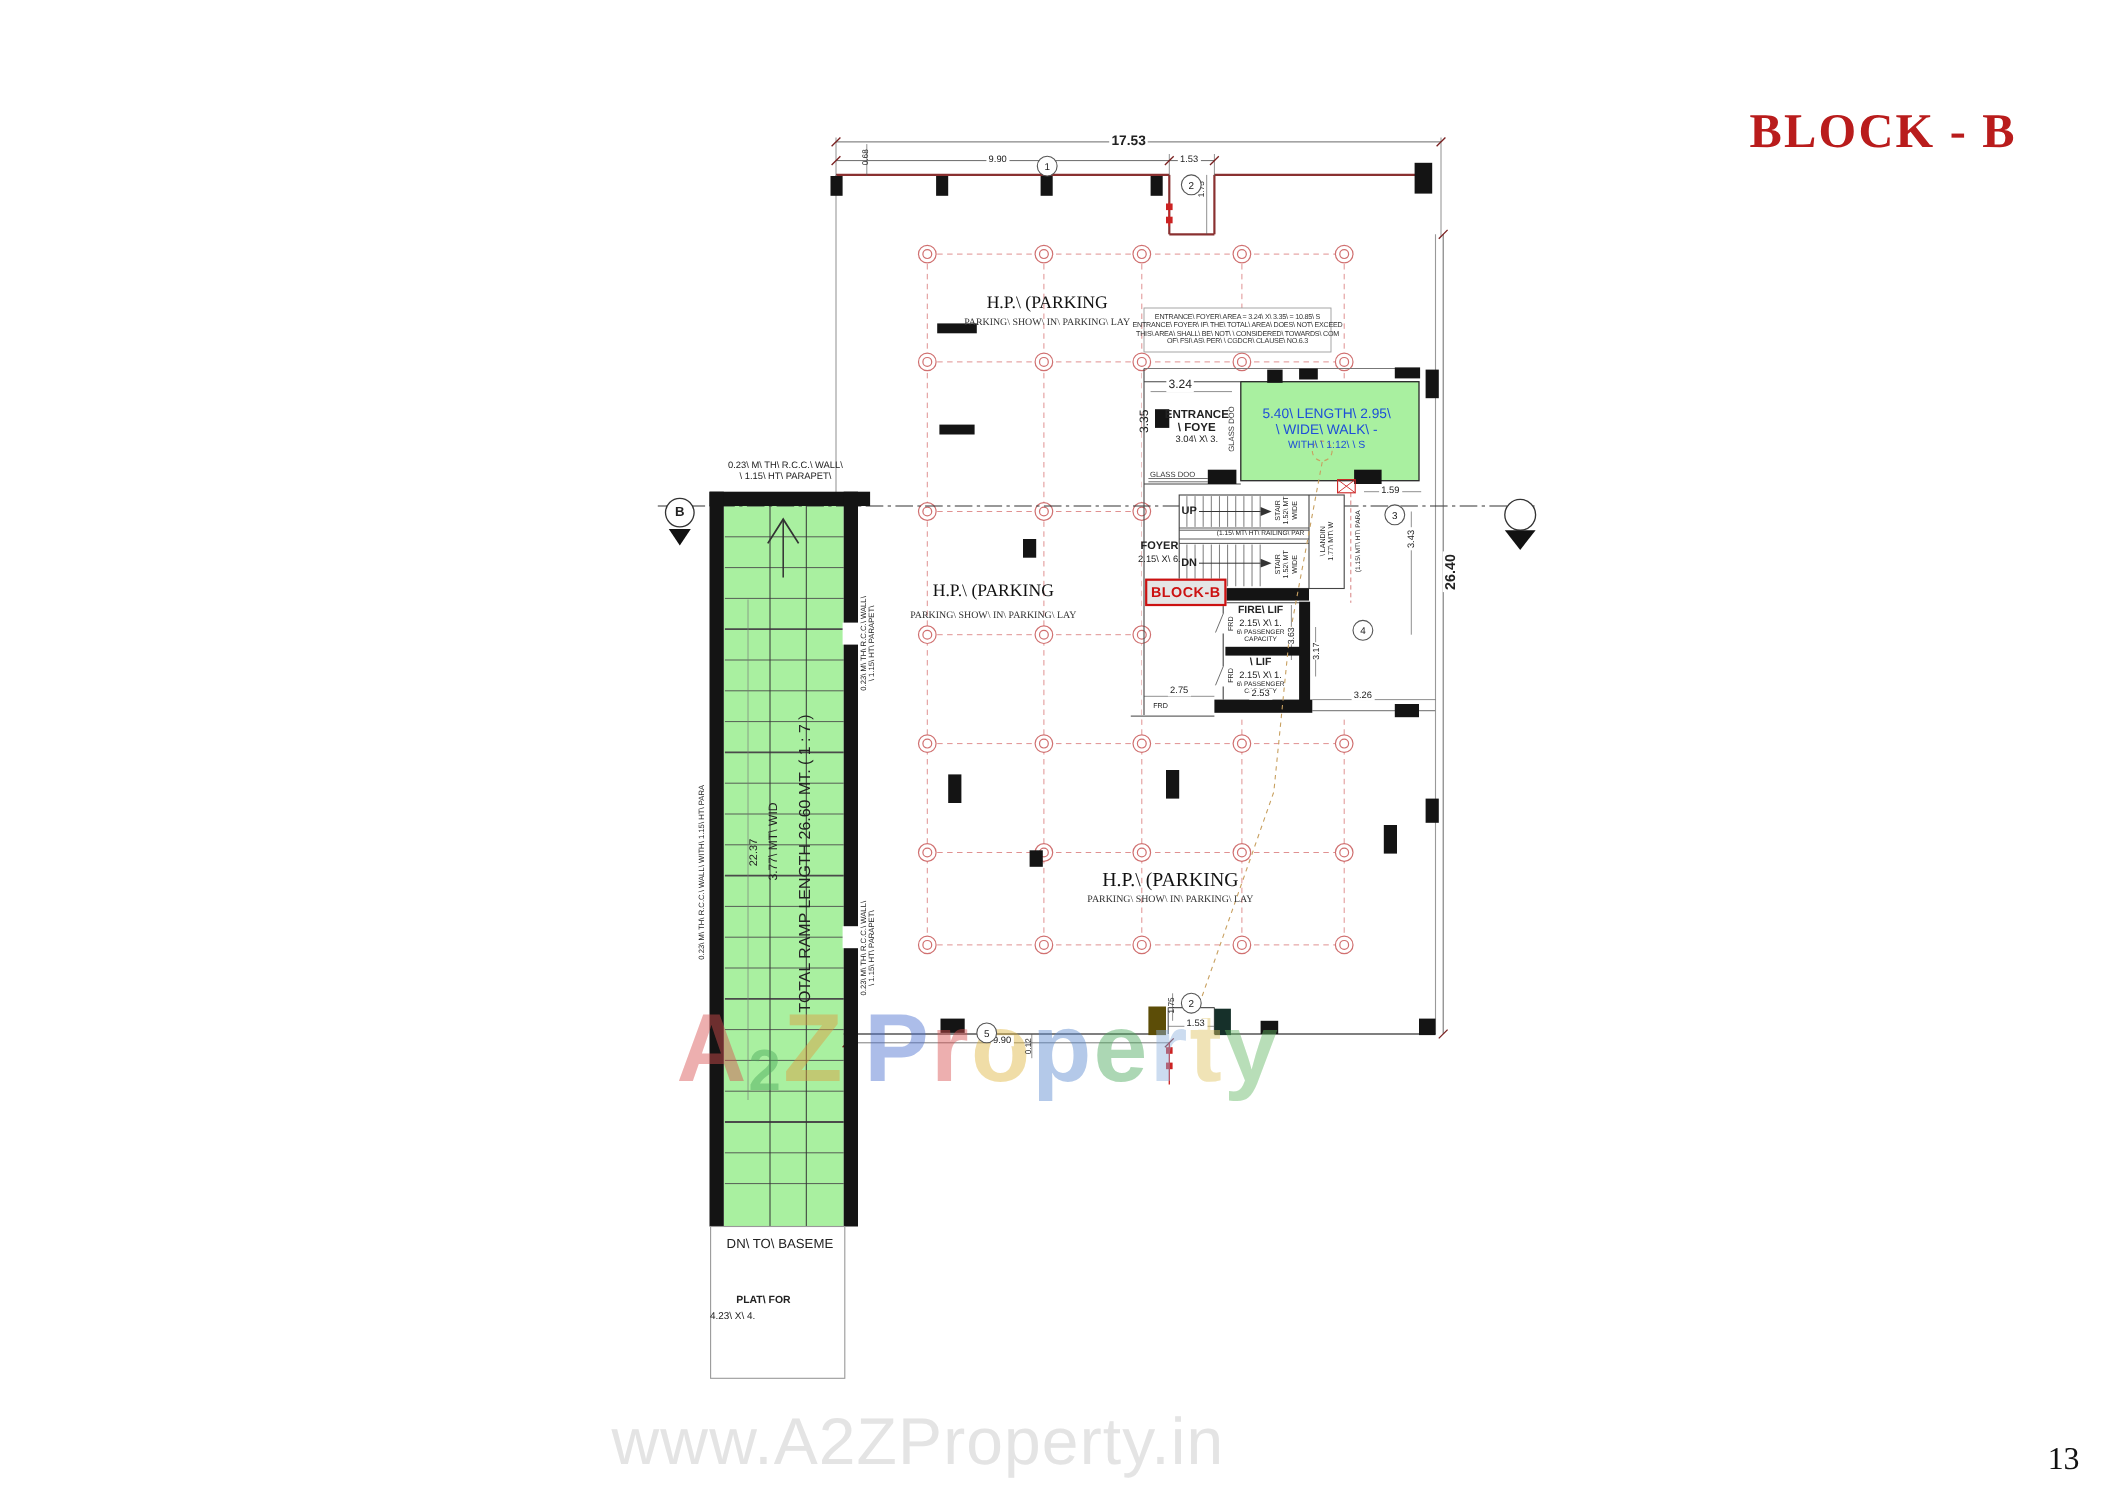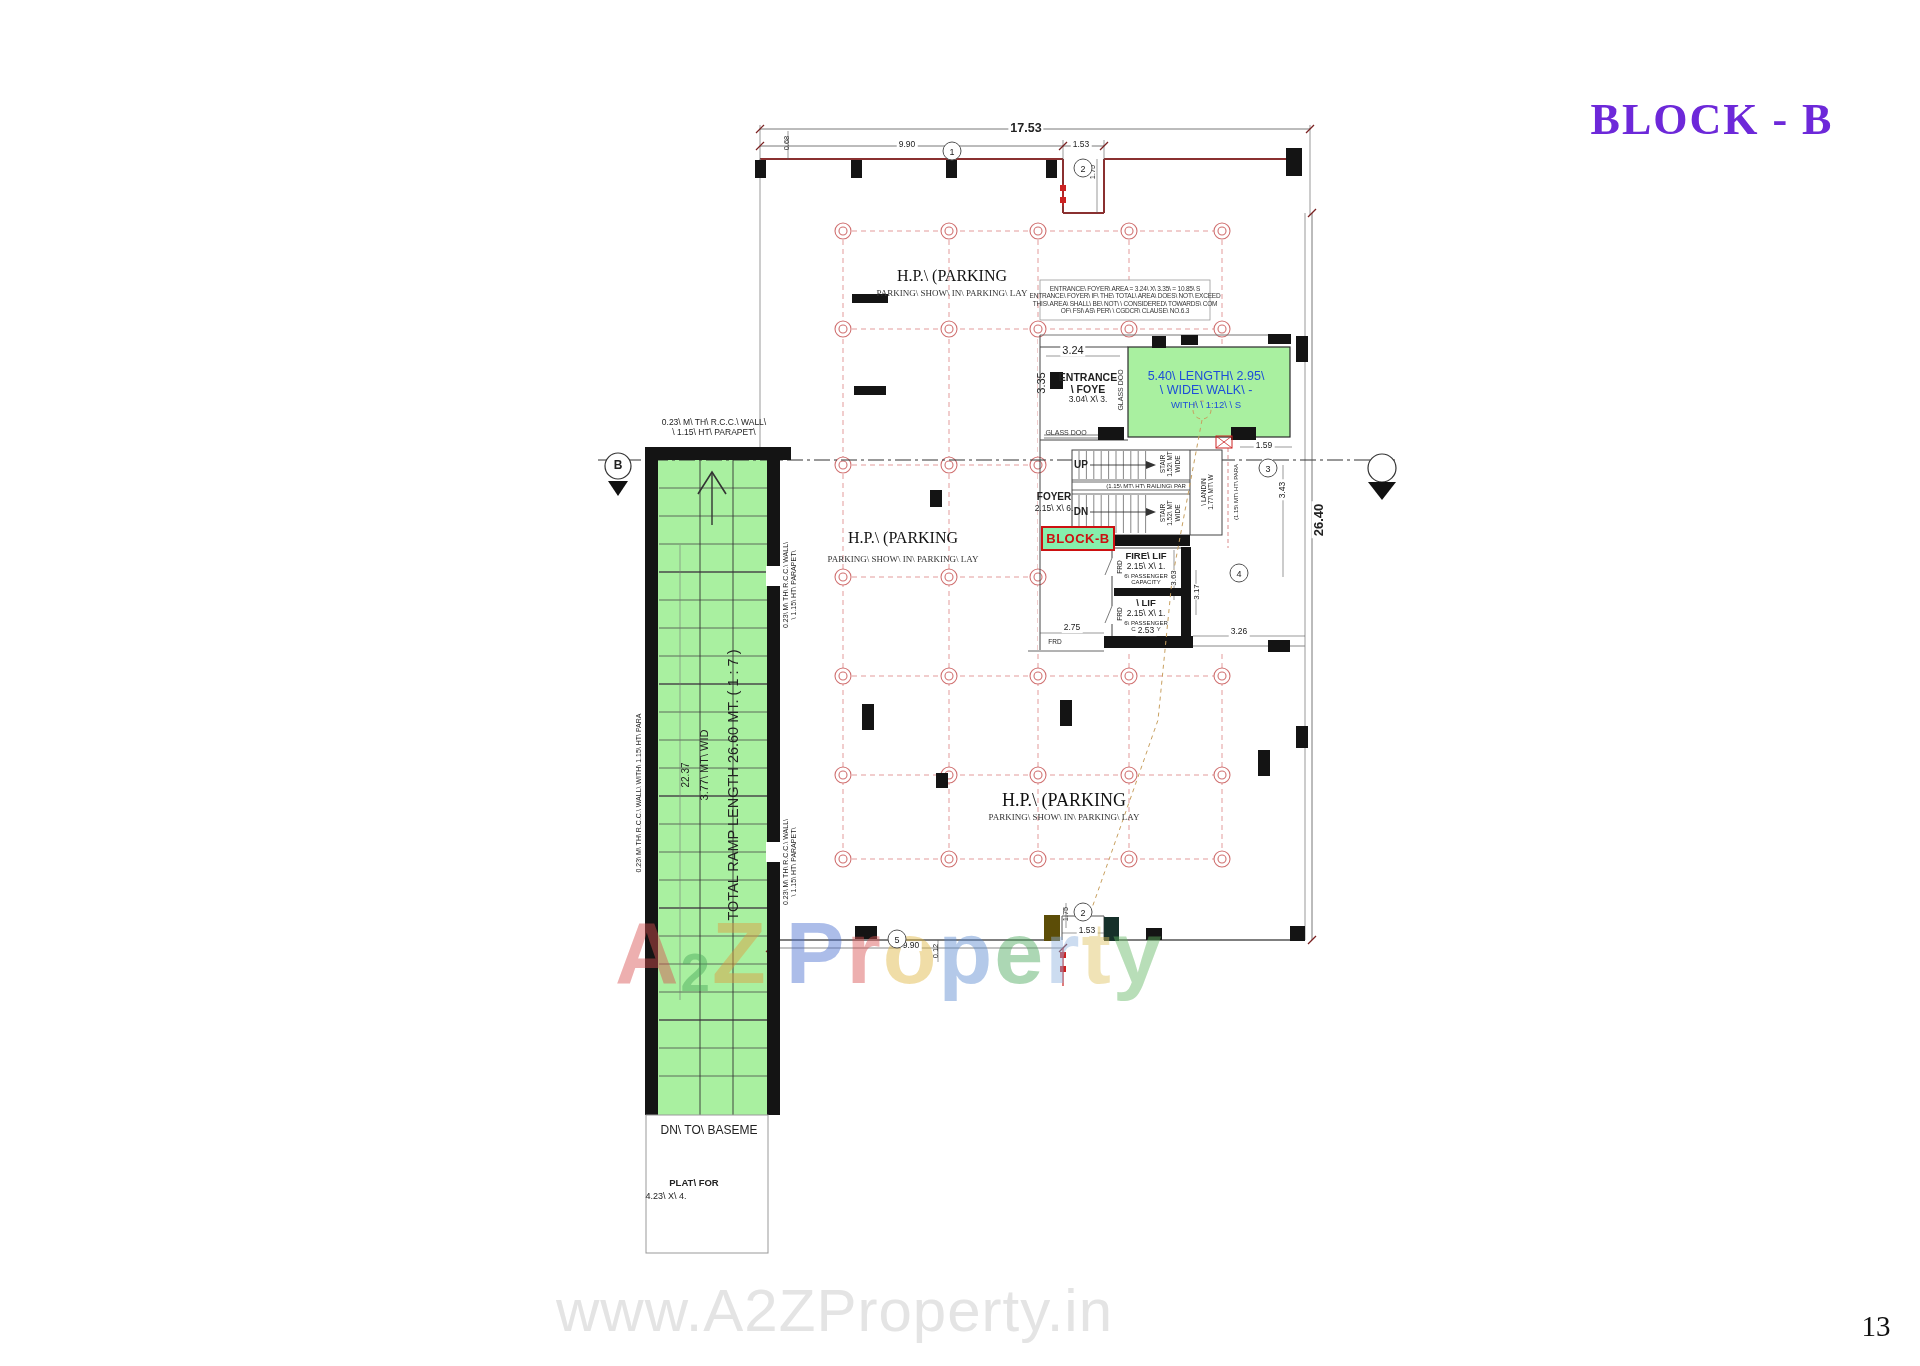--- a/index.html
+++ b/index.html
@@ -10,21 +10,21 @@
   .R{transform:translate(-50%,-50%) rotate(-90deg);}
   .C{text-align:center;}
   .B{font-weight:bold;}
   .S{font-family:"Liberation Serif",serif;}
   .wbg{background:#fff;padding:0 2px;}
   .bub{position:absolute;width:17px;height:17px;border:1px solid #555;border-radius:50%;
        background:#fff;font-size:9px;display:flex;align-items:center;justify-content:center;
        transform:translate(-50%,-50%);}
   .blockb{position:absolute;left:1041px;top:526px;width:70px;height:21px;border:2px solid #cc1111;
           color:#cc1111;font-weight:bold;font-size:13px;display:flex;align-items:center;
-          justify-content:center;background:#86efac;letter-spacing:.5px;}
+          justify-content:center;background:#e5e5e5;letter-spacing:.5px;}
   .brand{position:absolute;left:615px;top:902px;font-size:88px;font-weight:bold;opacity:.45;
          letter-spacing:2px;white-space:nowrap;}
   .brand .sub2{font-size:.6em;vertical-align:-8px;}
   .urlwm{position:absolute;left:556px;top:1276px;font-size:60px;color:#e4e4e4;
          letter-spacing:1px;white-space:nowrap;}
 </style>
 </head>
 <body>
 
 <div class="canvas">
@@ -327,21 +327,21 @@
     </g>
 
     <g>
       <circle cx="618" cy="466" r="13" fill="#fff" stroke="#333" stroke-width="1.2"></circle>
       <polygon points="608,481 628,481 618,496" fill="#111"></polygon>
       <circle cx="1382" cy="468" r="14" fill="#fff" stroke="#333" stroke-width="1.2"></circle>
       <polygon points="1368,482 1396,482 1382,500" fill="#111"></polygon>
     </g>
   </svg>
 
-  <div class="L S B" style="left:1712px;top:120px;font-size:44px;letter-spacing:2px;color:#6d28d9;">BLOCK - B</div>
+  <div class="L S B" style="left:1712px;top:120px;font-size:44px;letter-spacing:2px;color:#b91c1c;">BLOCK - B</div>
   <div class="L S" style="left:1876px;top:1327px;font-size:29px;color:#111;">13</div>
 
   <div class="brand" id="brand-wm"><span style="color: rgb(217, 79, 79);">A</span><span class="sub2" style="color: rgb(74, 168, 90);">2</span><span style="color: rgb(224, 154, 62);">Z</span><span style="color: rgb(74, 111, 208); margin-left: 18px;">P</span><span style="color: rgb(217, 79, 79);">r</span><span style="color: rgb(224, 182, 62);">o</span><span style="color: rgb(90, 138, 208);">p</span><span style="color: rgb(74, 168, 90);">e</span><span style="color: rgb(143, 179, 224);">r</span><span style="color: rgb(224, 195, 94);">t</span><span style="color: rgb(99, 184, 99);">y</span></div>
   <div class="urlwm">www.A2ZProperty.in</div>
 
   <div class="L C" style="left:1125px;top:300px;font-size:6.5px;letter-spacing:-0.2px;color:#333;">
     <div>ENTRANCE\ FOYER\ AREA = 3.24\ X\ 3.35\ = 10.85\ S</div>
     <div>ENTRANCE\ FOYER\ IF\ THE\ TOTAL\ AREA\ DOES\ NOT\ EXCEED</div>
     <div>THIS\ AREA\ SHALL\ BE\ NOT\ \ CONSIDERED\ TOWARDS\ COM</div>
     <div>OF\ FSI\ AS\ PER\ \ CGDCR\ CLAUSE\ NO.6.3</div>

